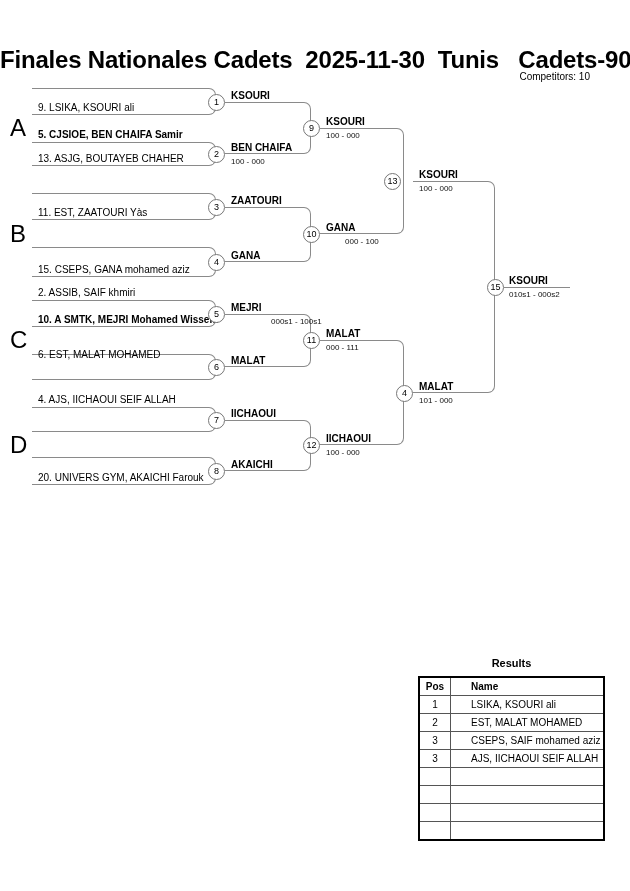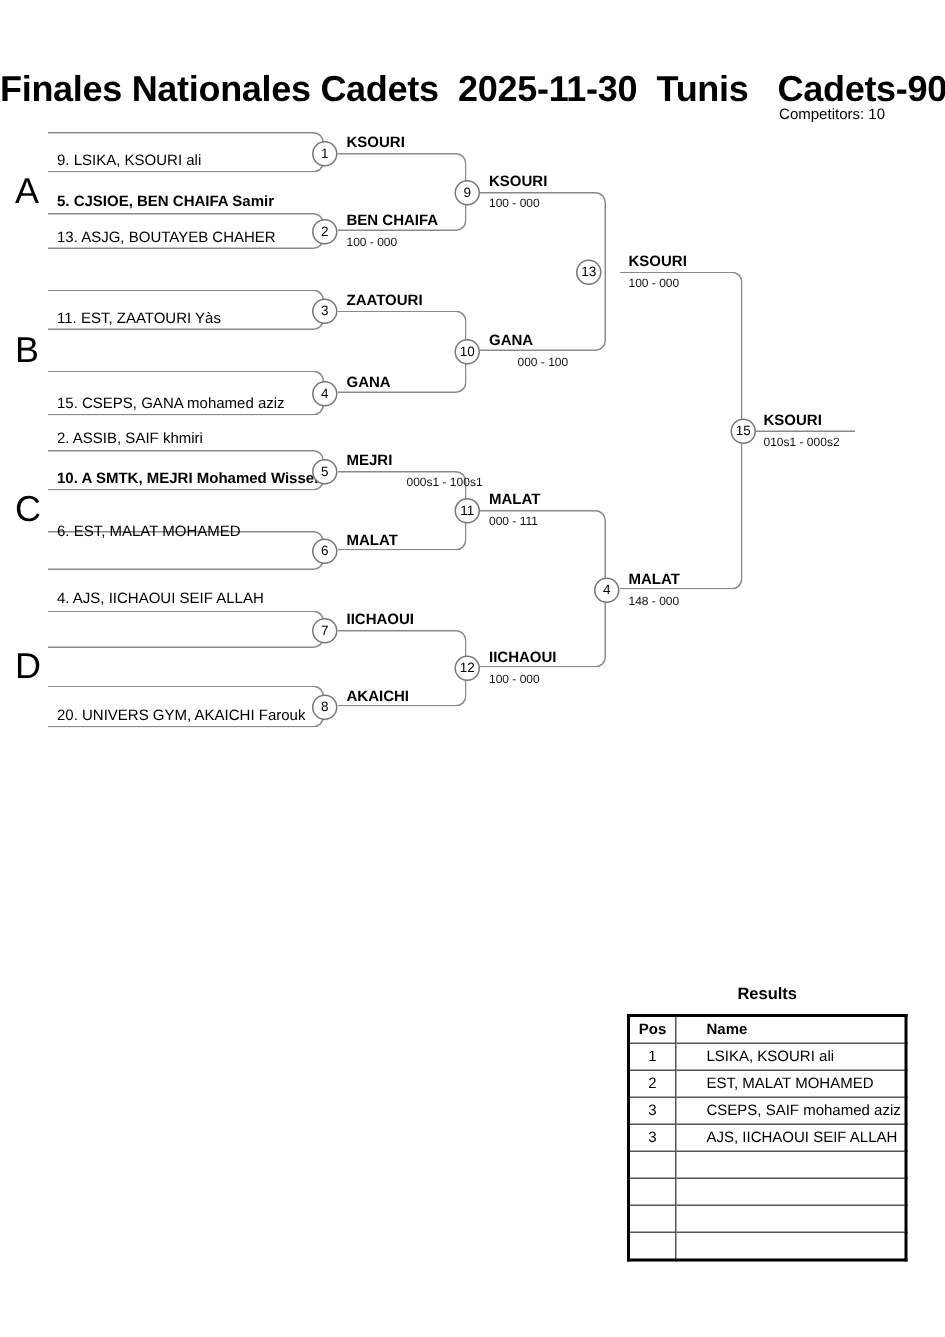--- a/index.html
+++ b/index.html
@@ -93,21 +93,21 @@
       <div class="wlabel" style="left: 326px; top: 328.25px;">MALAT</div>
       <div class="score" style="left: 326px; top: 343.25px;">000 - 111</div>
       <div class="circle" style="left: 303px; top: 437.25px;">12</div>
       <div class="wlabel" style="left: 326px; top: 433.25px;">IICHAOUI</div>
       <div class="score" style="left: 326px; top: 448.25px;">100 - 000</div>
       <div class="circle" style="left: 384px; top: 173px;">13</div>
       <div class="wlabel" style="left: 419px; top: 169px;">KSOURI</div>
       <div class="score" style="left: 419px; top: 184px;">100 - 000</div>
       <div class="circle" style="left: 396px; top: 384.75px;">4</div>
       <div class="wlabel" style="left: 419px; top: 380.75px;">MALAT</div>
-      <div class="score" style="left: 419px; top: 395.75px;">148 - 000</div>
+      <div class="score" style="left: 419px; top: 395.75px;">101 - 000</div>
       <div class="circle" style="left: 487px; top: 278.875px;">15</div>
       <div class="wlabel" style="left: 509px; top: 274.875px;">KSOURI</div>
       <div class="score" style="left: 509px; top: 289.875px;">010s1 - 000s2</div>
     </div>
 
   <div class="results-title">Results</div>
   <table class="results-table">
     <thead>
       <tr>
         <th class="pos">Pos</th>

